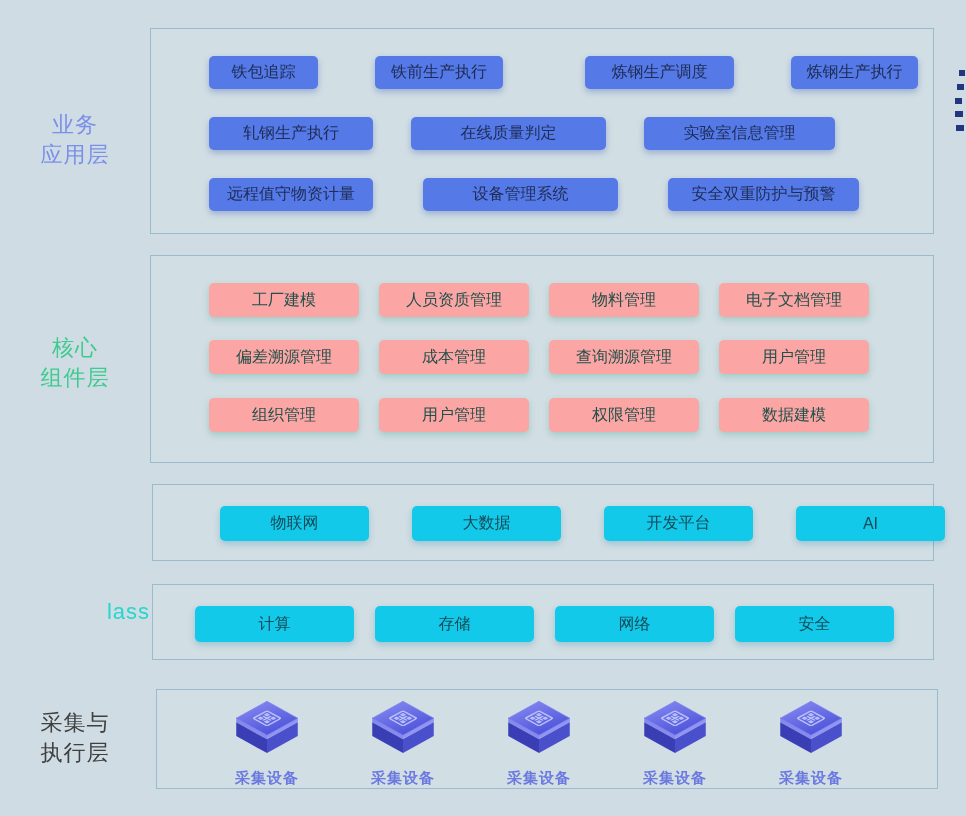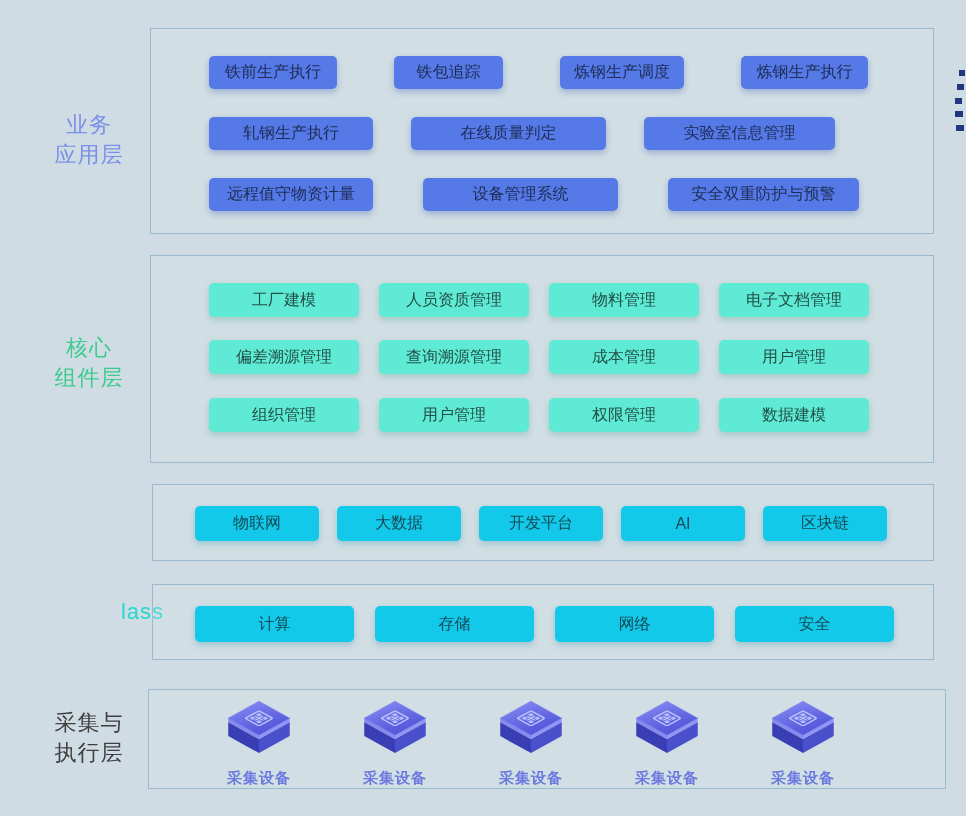--- a/index.html
+++ b/index.html
@@ -4,23 +4,23 @@
 <style>
   html,body{margin:0;padding:0;}
   body{font-family:"Liberation Sans","DejaVu Sans",sans-serif;}
   #stage{position:relative;width:966px;height:816px;background:#cfdce3;overflow:hidden;}
 
   .panel{position:absolute;border:1px solid rgba(125,168,194,.65);background:rgba(214,226,233,.25);}
   #panel1{left:150px;top:28px;width:782px;height:204px;}
   #panel2{left:150px;top:255px;width:782px;height:206px;}
   #panel3{left:152px;top:484px;width:780px;height:75px;}
   #panel4{left:152px;top:584px;width:780px;height:74px;}
-  #panel5{left:148px;top:689px;width:780px;height:98px;padding-left:16px;}
-
-  .layer-label{position:absolute;left:14px;width:150px;text-align:center;
+  #panel5{left:156px;top:689px;width:780px;height:98px;}
+
+  .layer-label{position:absolute;left:0;width:150px;text-align:center;
     font-size:22px;line-height:30px;letter-spacing:1px;white-space:pre-line;}
   #label1{top:110px;color:#7b8fe9;}
   #label2{top:333px;color:#3ecb90;}
   #label3{top:503px;color:#29c4ee;}
   #label4{top:597px;color:#27d6cd;}
   #label5{top:708px;color:#6e7ce4;}
 
   .row{position:absolute;display:flex;}
   .p1r1{left:58px;top:27px;column-gap:57px;}
   .p1r2{left:58px;top:88px;column-gap:38px;}
@@ -28,24 +28,24 @@
   .p2r1{left:58px;top:27px;column-gap:20px;}
   .p2r2{left:58px;top:84px;column-gap:20px;}
   .p2r3{left:58px;top:142px;column-gap:20px;}
   .p3r1{left:42px;top:21px;column-gap:18px;}
   .p4r1{left:42px;top:21px;column-gap:21px;text-align:center;}
   .p5r1{left:55px;top:8px;column-gap:26px;}
 
   .chip{display:flex;align-items:center;justify-content:center;
     height:33px;border-radius:5px;font-size:16px;flex:0 0 auto;}
   .c-blue{background:#5679e8;color:#1d2d55;box-shadow:0 3px 6px rgba(56,88,176,.35);}
-  .c-green{background:#5eead4;color:#23514a;height:34px;box-shadow:0 3px 6px rgba(47,150,115,.28);}
+  .c-green{background:#fca5a5;color:#23514a;height:34px;box-shadow:0 3px 6px rgba(47,150,115,.28);}
   .c-cyan{background:#13c9e9;color:#134b58;box-shadow:0 3px 6px rgba(20,130,160,.28);}
   .h35{height:35px;} .h36{height:36px;}
-  .w109{width:109px;} .w128{width:128px;} .w125{width:124px;} .w127{width:127px;}
+  .w109{width:109px;} .w128{width:128px;} .w125{width:149px;margin-left:25px;} .w127{width:127px;}
   .w192{width:164px;} .w195{width:195px;} .w191{width:191px;}
   .w150{width:150px;} .w159{width:159px;}
 
   .device{width:110px;display:flex;flex-direction:column;align-items:center;flex:0 0 auto;}
   .device .dev-label{margin-top:7px;font-size:15px;font-weight:bold;color:#6b79e0;letter-spacing:1px;}
 
   .decor{position:absolute;background:#21367f;}
   .d1{right:1px;top:70px;width:6px;height:6px;}
   .d2{right:2px;top:84px;width:7px;height:6px;}
   .d3{right:4px;top:98px;width:7px;height:6px;}
@@ -60,22 +60,22 @@
   <div class="layer-label" id="label1" style="color: rgb(123, 143, 233);">业务
 应用层</div>
   <div class="layer-label" id="label2" style="color: rgb(62, 203, 144);">核心
 组件层</div>
   <div class="layer-label" id="label4" style="color: rgb(39, 214, 205); text-align: right;">lass</div>
   <div class="layer-label" id="label5" style="color: #404040;">采集与
 执行层</div>
 
   <div class="panel" id="panel1">
     <div class="row p1r1">
+      <div class="chip c-blue w109">铁包追踪</div>
       <div class="chip c-blue w128">铁前生产执行</div>
-      <div class="chip c-blue w109">铁包追踪</div>
       <div class="chip c-blue w125">炼钢生产调度</div>
       <div class="chip c-blue w127">炼钢生产执行</div>
     </div>
     <div class="row p1r2">
       <div class="chip c-blue w192">轧钢生产执行</div>
       <div class="chip c-blue w195">在线质量判定</div>
       <div class="chip c-blue w191">实验室信息管理</div>
     </div>
     <div class="row p1r3">
       <div class="chip c-blue w192">远程值守物资计量</div>
@@ -86,22 +86,22 @@
 
   <div class="panel" id="panel2">
     <div class="row p2r1">
       <div class="chip c-green w150">工厂建模</div>
       <div class="chip c-green w150">人员资质管理</div>
       <div class="chip c-green w150">物料管理</div>
       <div class="chip c-green w150">电子文档管理</div>
     </div>
     <div class="row p2r2">
       <div class="chip c-green w150">偏差溯源管理</div>
+      <div class="chip c-green w150">成本管理</div>
       <div class="chip c-green w150">查询溯源管理</div>
-      <div class="chip c-green w150">成本管理</div>
       <div class="chip c-green w150">用户管理</div>
     </div>
     <div class="row p2r3">
       <div class="chip c-green w150">组织管理</div>
       <div class="chip c-green w150">用户管理</div>
       <div class="chip c-green w150">权限管理</div>
       <div class="chip c-green w150">数据建模</div>
     </div>
   </div>
 

